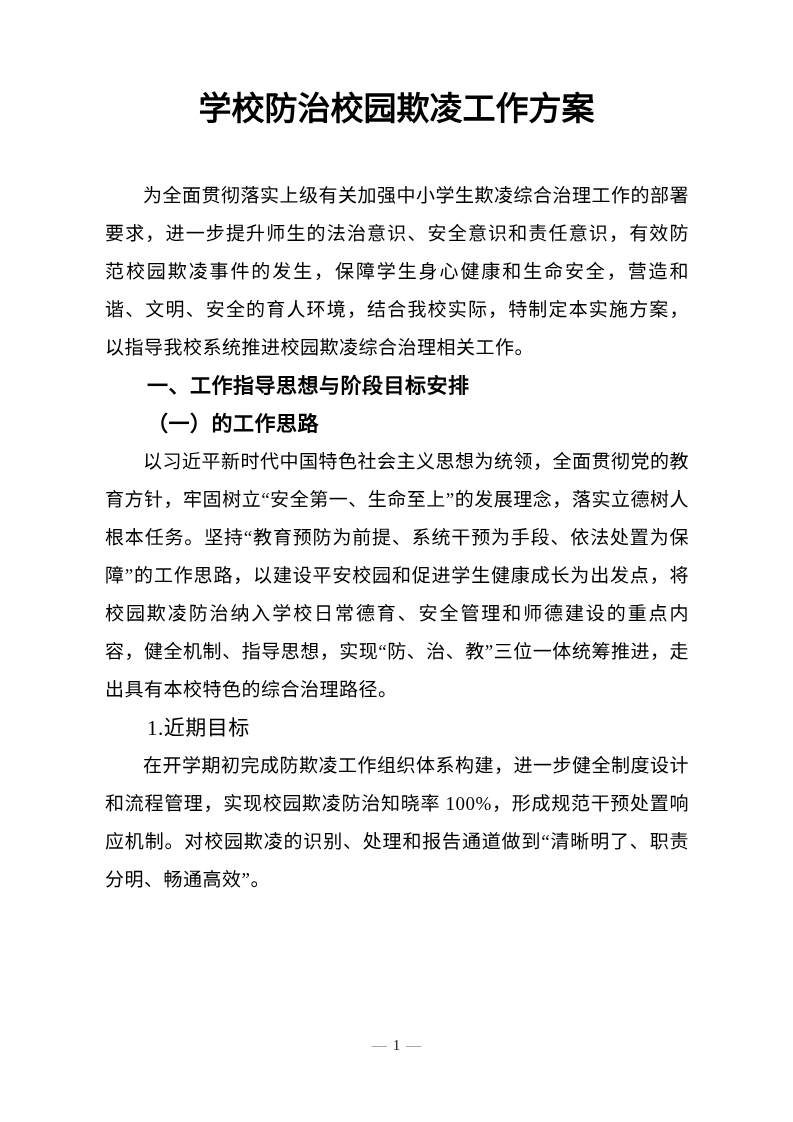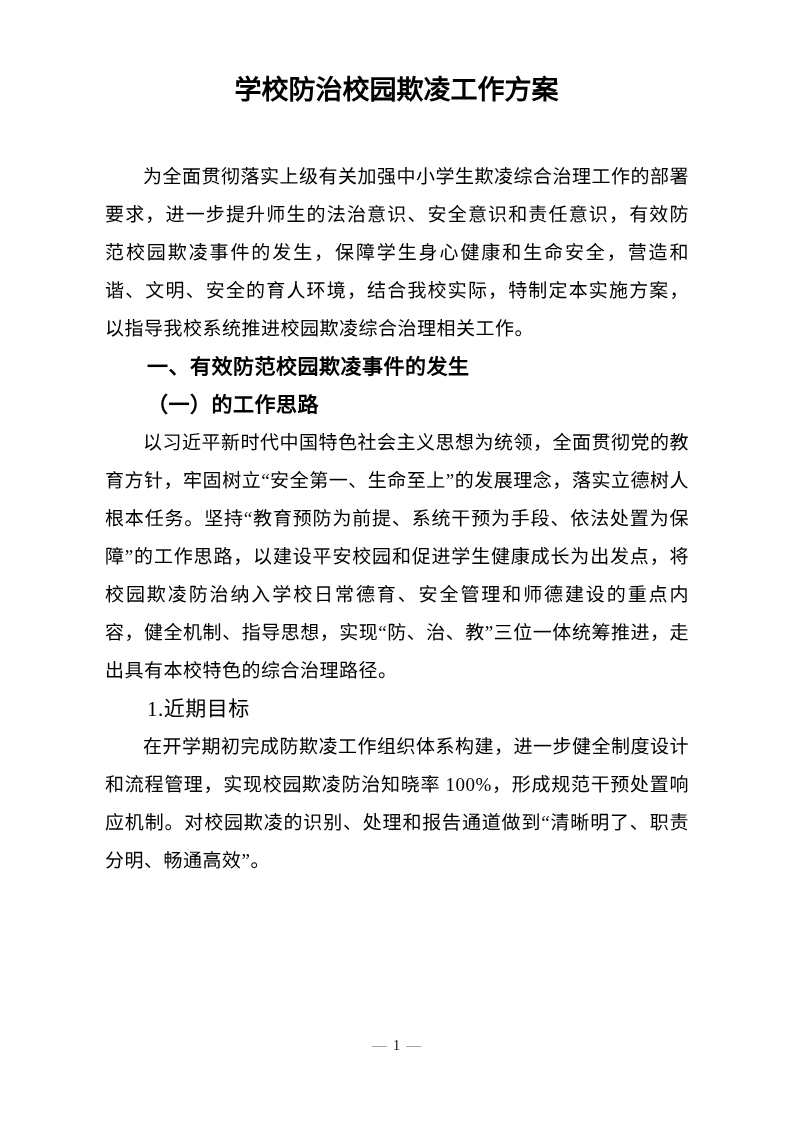--- a/index.html
+++ b/index.html
@@ -14,23 +14,23 @@
     font-family: "Liberation Serif", "DejaVu Serif", serif;
     color: #000000;
     overflow: hidden;
   }
   .page {
     position: absolute;
     inset: 0;
     background: #ffffff;
   }
   .doc-title {
-    margin: 70px 0 48px 0;
+    margin: 89px 0 48px 0;
     text-align: center;
-    font-size: 27px;
+    font-size: 33px;
     line-height: 40px;
     font-weight: 700;
     font-family: Liberation Serif, serif;
     letter-spacing: 0px;
   }
   .content {
     margin-left: 105px;
     width: 584px;
   }
   .para {
@@ -81,21 +81,21 @@
 <body>
 
 <div class="page">
 
   <h1 class="doc-title">学校防治校园欺凌工作方案</h1>
 
   <div class="content">
 
     <p class="para">为全面贯彻落实上级有关加强中小学生欺凌综合治理工作的部署要求，进一步提升师生的法治意识、安全意识和责任意识，有效防范校园欺凌事件的发生，保障学生身心健康和生命安全，营造和谐、文明、安全的育人环境，结合我校实际，特制定本实施方案，以指导我校系统推进校园欺凌综合治理相关工作。</p>
 
-    <h2 class="heading">一、有效防范校园欺凌事件的发生</h2>
+    <h2 class="heading">一、工作指导思想与阶段目标安排</h2>
 
     <h3 class="heading">（一）的工作思路</h3>
 
     <p class="para">以习近平新时代中国特色社会主义思想为统领，全面贯彻党的教育方针，牢固树立“安全第一、生命至上”的发展理念，落实立德树人根本任务。坚持“教育预防为前提、系统干预为手段、依法处置为保障”的工作思路，以建设平安校园和促进学生健康成长为出发点，将校园欺凌防治纳入学校日常德育、安全管理和师德建设的重点内容，健全机制、指导思想，实现“防、治、教”三位一体统筹推进，走出具有本校特色的综合治理路径。</p>
 
 
     <p class="subheading">1.近期目标</p>
 
     <p class="para">在开学期初完成防欺凌工作组织体系构建，进一步健全制度设计和流程管理，实现校园欺凌防治知晓率 100%，形成规范干预处置响应机制。对校园欺凌的识别、处理和报告通道做到“清晰明了、职责分明、畅通高效”。</p>
 

